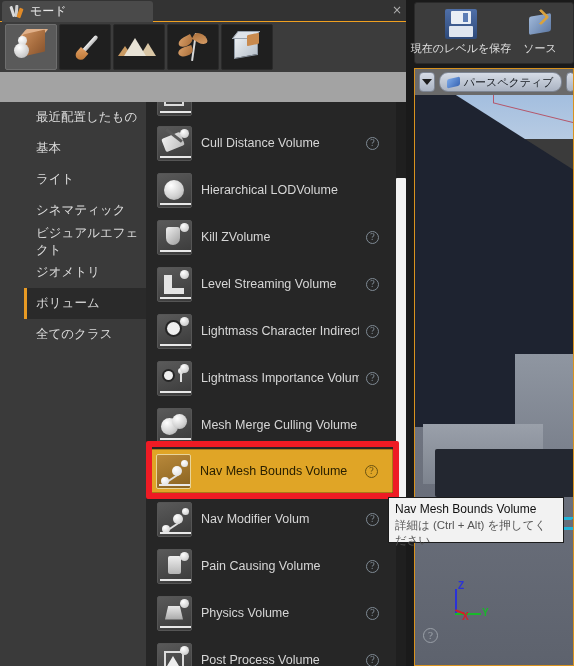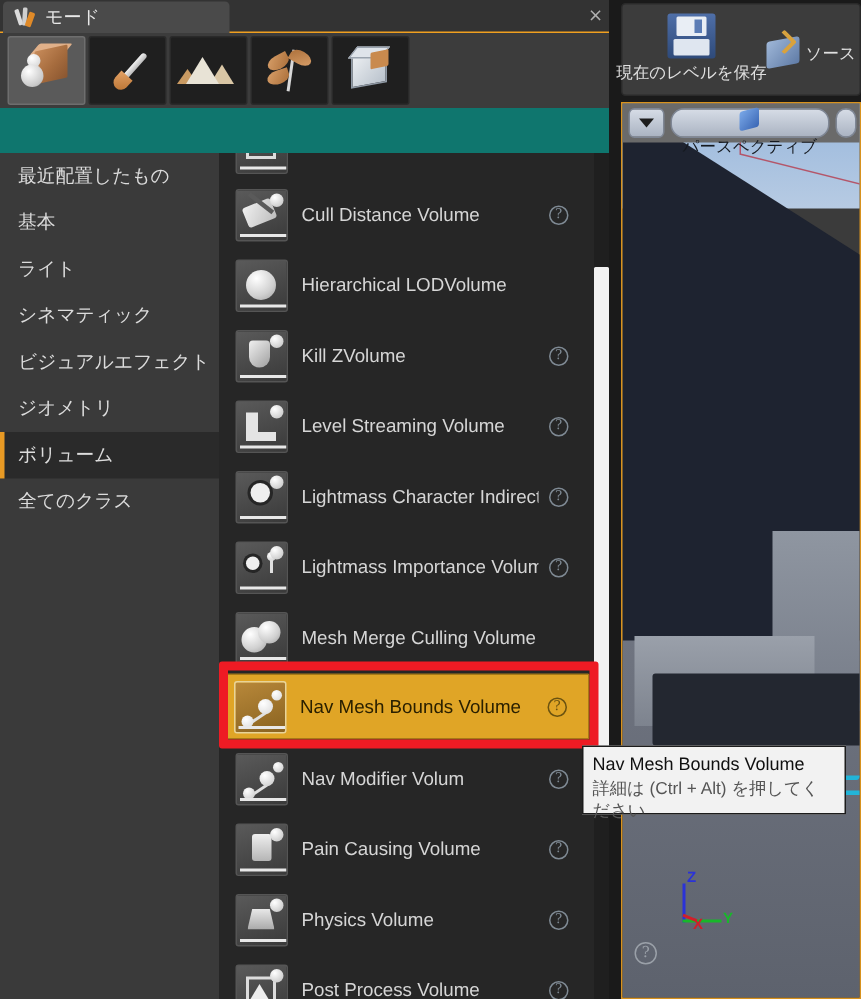--- a/index.html
+++ b/index.html
@@ -7,21 +7,21 @@
     width: 574px; height: 666px;
     background: #1c1c1c;
     font-family: "Liberation Sans", "DejaVu Sans", sans-serif;
     overflow: hidden;
   }
   #root { position: relative; width: 574px; height: 666px; }
 
   
   #modes-panel {
     position: absolute; left: 0; top: 0; width: 410px; height: 666px;
-    background: #0f766e;
+    background: #a3a3a3;
   }
   #tab-strip {
     position: absolute; left: 0; top: 0; width: 410px; height: 22px;
     background: #333;
     border-bottom: 1px solid #f0a020;
   }
   #mode-tab {
     position: absolute; left: 2px; top: 1px; width: 151px; height: 21px;
     background: #4a4a4a;
     border-top-left-radius: 3px; border-top-right-radius: 3px;
@@ -143,21 +143,21 @@
   #search-icon {
     position: absolute; right: 5px; top: 2px; width: 16px; height: 16px;
   }
 
   #sidebar {
     position: absolute; left: 0; top: 102px; width: 146px; height: 564px;
     background: #3a3a3a;
   }
   .side-item {
     height: 31px; display: flex; align-items: center; padding-left: 12px;
-    color: #dcdcdc; font-size: 12.5px; position: relative;
+    color: #dcdcdc; font-size: 12.5px; position: relative; margin-left: 24px;
   }
   .side-item.selected { background: #2a2a2a; }
   .side-item.selected::before {
     content: ""; position: absolute; left: 0; top: 0; width: 3px; height: 31px;
     background: #e89a24;
   }
 
   #list-area {
     position: absolute; left: 146px; top: 102px; width: 264px; height: 564px;
     background: #262626; overflow: hidden;
@@ -291,21 +291,21 @@
   }
   #floppy .shutter .slot {
     position: absolute; right: 3px; top: 2px; width: 5px; height: 9px; background: #5b7cb5;
   }
   #floppy .label {
     position: absolute; left: 4px; bottom: 2px; width: 24px; height: 11px;
     background: #dfe6f0; border-radius: 1px;
   }
   .tb-label { color: #e0e0e0; font-size: 11px; margin-top: 2px; white-space: nowrap; }
   #source-ctrl-btn {
-    width: 66px; height: 54px; display: flex; flex-direction: row;
+    width: 66px; height: 54px; display: flex; flex-direction: column;
     align-items: center; justify-content: flex-start; overflow: hidden;
   }
   #source-icon {
     width: 30px; height: 30px; margin-top: 2px; position: relative;
   }
   #source-icon .cbox {
     position: absolute; left: 4px; top: 6px; width: 22px; height: 18px;
     background: linear-gradient(135deg,#9fb7d8,#5f7ba6); transform: skewY(-10deg); border-radius: 2px;
   }
   #source-icon .carrow {
@@ -319,21 +319,21 @@
     border: 1px solid #d8921e; overflow: hidden; background: #3b3b3b;
   }
   #vp-toolbar {
     position: absolute; left: 0; top: 0; width: 160px; height: 26px;
     background: #6a6a6a; display: flex; align-items: center; padding-left: 4px; gap: 4px;
     z-index: 5;
   }
   .vp-btn {
     height: 20px; background: linear-gradient(180deg,#d6dce6,#aab3c2);
     border: 1px solid #7e8694; border-radius: 9px;
-    display: flex; align-items: center; padding: 0 7px; gap: 4px; flex-direction: column;
+    display: flex; align-items: center; padding: 0 7px; gap: 4px;
   }
   .vp-btn.round { width: 24px; justify-content: center; padding: 0; border-radius: 4px; }
   .caret-down {
     width: 0; height: 0; border-left: 5px solid transparent;
     border-right: 5px solid transparent; border-top: 6px solid #1d1d1d;
   }
   .vp-btn-label { color: #15191f; font-size: 11px; white-space: nowrap; }
   .persp-icon {
     width: 13px; height: 9px; background: linear-gradient(135deg,#7aa8e8,#3a66b4);
     transform: skewY(-14deg); border-radius: 2px; flex: 0 0 13px;

